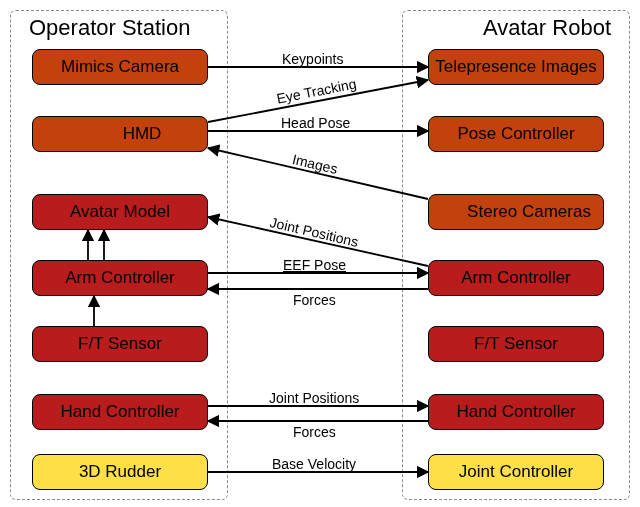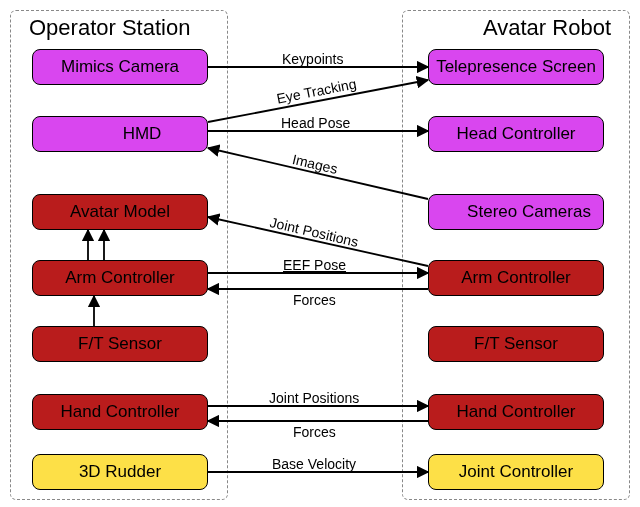--- a/index.html
+++ b/index.html
@@ -29,21 +29,21 @@
     width: 176px;
     height: 36px;
     border: 1.5px solid #000;
     border-radius: 8px;
     box-sizing: border-box;
     display: flex;
     align-items: center;
     justify-content: center;
     font-size: 17px;
   }
-  .yellow { background: #d946ef; }
+  .yellow { background: #c2410c; }
   .purple { background: #b91c1c; }
   .green  { background: #fde047; }
   .edge-label {
     position: absolute;
     font-size: 14px;
     color: #000;
     white-space: nowrap;
   }
   svg.arrows {
     position: absolute;
@@ -63,22 +63,22 @@
 </div>
 
 <div class="node yellow" style="left:32px; top:49px;">Mimics Camera</div>
 <div class="node yellow" style="left:32px; top:116px;padding-left:44px;">HMD</div>
 <div class="node purple" style="left:32px; top:194px;">Avatar Model</div>
 <div class="node purple" style="left:32px; top:260px;">Arm Controller</div>
 <div class="node purple" style="left:32px; top:326px;">F/T Sensor</div>
 <div class="node purple" style="left:32px; top:394px;">Hand Controller</div>
 <div class="node green" style="left:32px; top:454px;">3D Rudder</div>
 
-<div class="node yellow" style="left:428px; top:49px;">Telepresence Screen</div>
-<div class="node yellow" style="left:428px; top:116px;">Head Controller</div>
+<div class="node yellow" style="left:428px; top:49px;">Telepresence Images</div>
+<div class="node yellow" style="left:428px; top:116px;">Pose Controller</div>
 <div class="node yellow" style="left:428px; top:194px;padding-left:26px;">Stereo Cameras</div>
 <div class="node purple" style="left:428px; top:260px;">Arm Controller</div>
 <div class="node purple" style="left:428px; top:326px;">F/T Sensor</div>
 <div class="node purple" style="left:428px; top:394px;">Hand Controller</div>
 <div class="node green" style="left:428px; top:454px;">Joint Controller</div>
 
 <svg class="arrows">
   <defs>
     <marker id="arrow" viewBox="0 0 10 10" refX="9" refY="5" markerWidth="7" markerHeight="7" orient="auto-start-reverse">
       <path d="M 0 0 L 10 5 L 0 10 z" fill="#000"></path>

